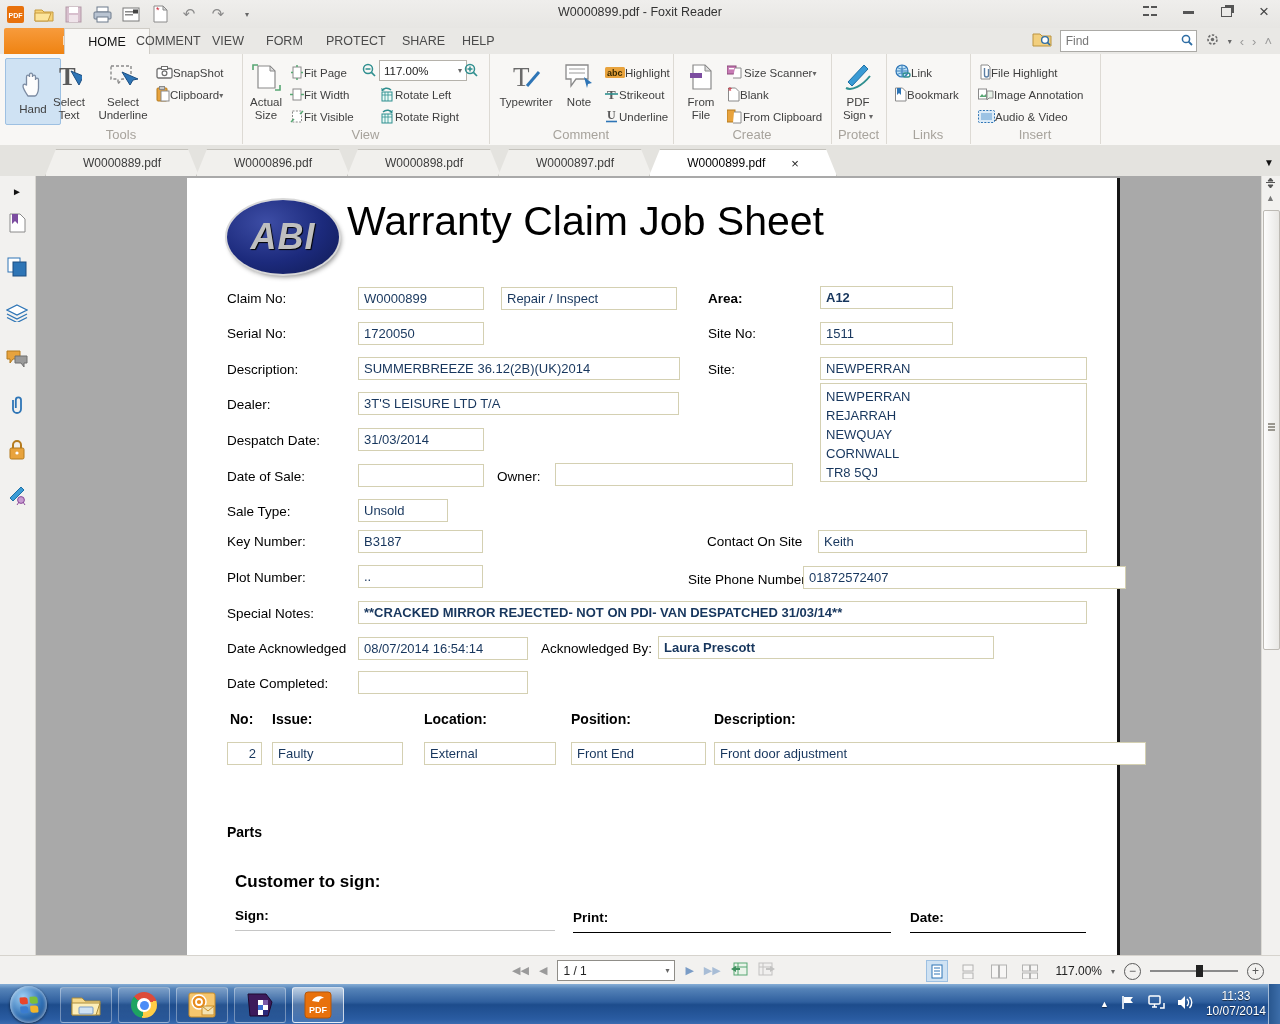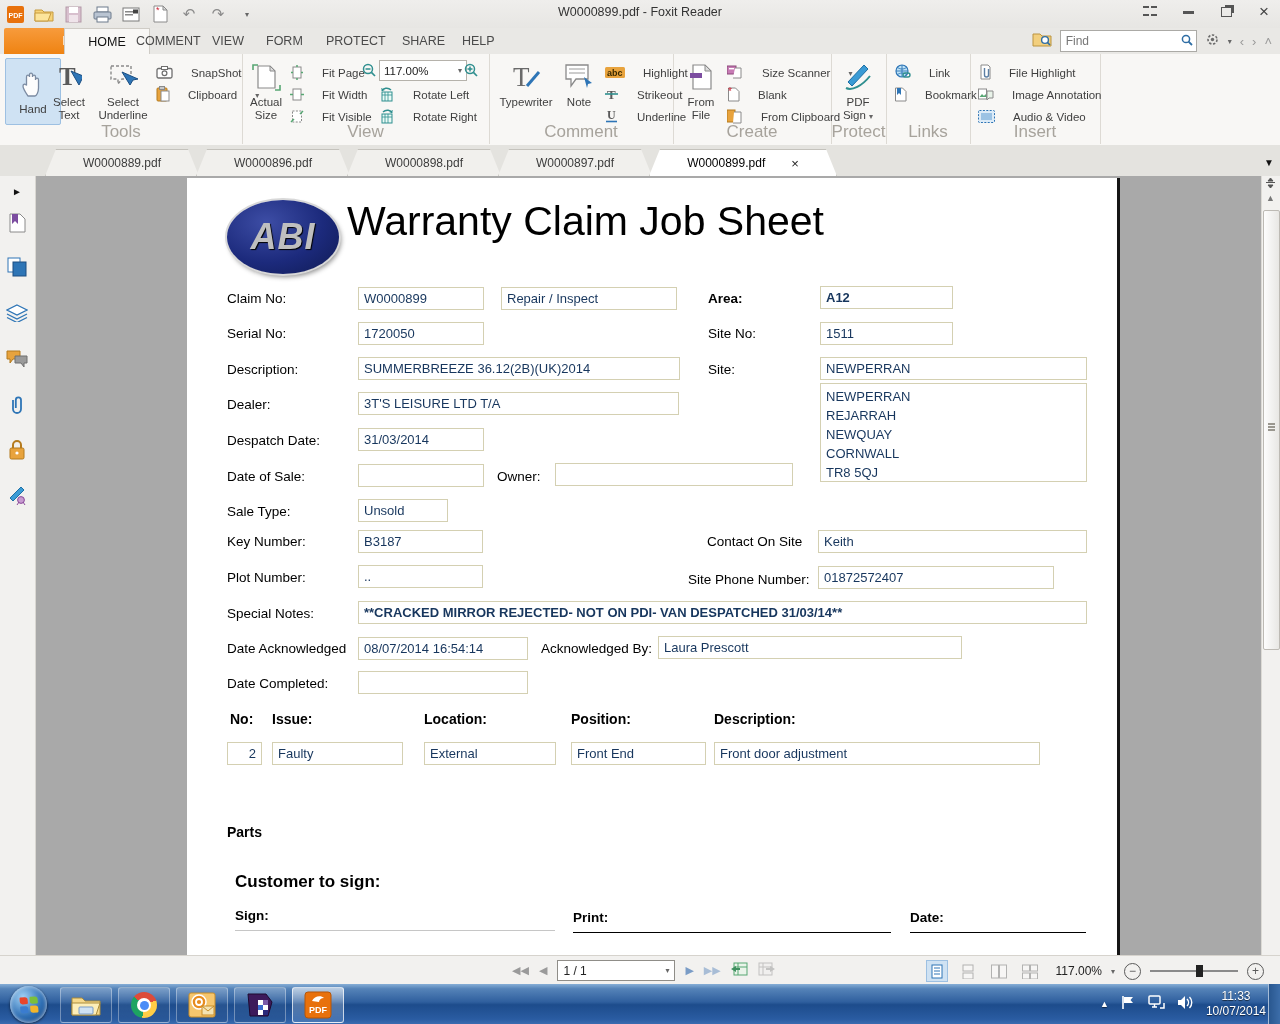--- a/index.html
+++ b/index.html
@@ -25,26 +25,26 @@
   .rtab.active{background:#f8f7f5;color:#111;border:1px solid #cfccc6;border-bottom:none;}
   #findwrap{position:absolute;right:8px;top:2px;display:flex;align-items:center;gap:8px;}
   #find-box{width:112px;height:20px;border:1px solid #abaaa6;background:#fff;font-size:12px;
     padding:0 18px 0 5px;color:#333;}
   #find-box::placeholder{color:#777;}
   .mini{color:#9a9a9a;font-size:13px;}
   
   #ribbon{position:absolute;left:0;top:54px;width:1280px;height:91px;background:#f8f7f5;
     border-bottom:1px solid #cfccc6;}
   .rgroup{position:absolute;top:0;height:90px;border-right:1px solid #dddad4;}
-  .glabel{position:absolute;bottom:2px;left:0;right:0;text-align:center;font-size:17px;color:#a7a39c;}
+  .glabel{position:absolute;bottom:2px;left:0;right:0;text-align:center;font-size:13px;color:#a7a39c;}
   .bigbtn{position:absolute;top:4px;display:flex;flex-direction:column;align-items:center;
     font-size:11.5px;color:#3f3f3f;text-align:center;line-height:13px;padding-top:2px;}
   .bigbtn .ic{height:34px;display:flex;align-items:center;justify-content:center;margin-bottom:2px;}
   .bigbtn.sel{background:#cfe2f3;border:1px solid #9dc0e2;border-radius:2px;padding:8px;}
-  .smbtn{position:absolute;display:flex;align-items:center;gap:18px;font-size:11.5px;color:#3f3f3f;height:20px;white-space:nowrap;}
+  .smbtn{position:absolute;display:flex;align-items:center;gap:0;font-size:11.5px;color:#3f3f3f;height:20px;white-space:nowrap;}
   .caret{font-size:8px;color:#666;}
   #zoomsel{width:78px;height:19px;border:1px solid #b5b2ab;background:#fff;font-size:11.5px;
     display:flex;align-items:center;justify-content:space-between;padding:0 4px;color:#222;}
   
   #doctabs{position:absolute;left:0;top:145px;width:1280px;height:31px;background:#e4e3df;}
   .dtab{position:absolute;bottom:0;height:26px;background:#f1f0ed;border:1px solid #c4c2bc;border-bottom:none;
     display:flex;align-items:center;justify-content:center;font-size:12px;color:#3c3c3c;
     clip-path:polygon(11px 0,calc(100% - 11px) 0,100% 100%,0 100%);}
   .dtab.active{background:#fff;color:#000;z-index:3;}
   .dtab .x{margin-left:26px;font-size:13px;color:#222;}
@@ -642,45 +642,45 @@
     <div class="fld" style="left:171px;top:321px;width:90px;">Unsold</div>
 
     <div class="lbl" style="left:40px;top:356px;">Key Number:</div>
     <div class="fld" style="left:171px;top:352px;width:125px;">B3187</div>
     <div class="lbl" style="left:520px;top:356px;">Contact On Site</div>
     <div class="fld" style="left:631px;top:352px;width:269px;">Keith</div>
 
     <div class="lbl" style="left:40px;top:392px;text-align:right;">Plot Number:</div>
     <div class="fld" style="left:171px;top:387px;width:125px;">..</div>
     <div class="lbl" style="left:501px;top:394px;">Site Phone Number:</div>
-    <div class="fld" style="left:631px;top:388px;width:236px;">01872572407</div>
+    <div class="fld" style="left:616px;top:388px;width:323px;">01872572407</div>
 
     <div class="lbl" style="left:40px;top:428px;">Special Notes:</div>
     <div class="fld" style="left:171px;top:423px;width:729px;font-weight:bold;">**CRACKED MIRROR REJECTED- NOT ON PDI- VAN DESPATCHED 31/03/14**</div>
 
     <div class="lbl" style="left:40px;top:463px;">Date Acknowledged</div>
     <div class="fld" style="left:171px;top:459px;width:170px;">08/07/2014 16:54:14</div>
     <div class="lbl" style="left:354px;top:463px;">Acknowledged By:</div>
-    <div class="fld" style="left:471px;top:458px;width:304px;">Laura Prescott</div>
+    <div class="fld" style="left:471px;top:458px;width:336px;font-weight:bold;">Laura Prescott</div>
 
     <div class="lbl" style="left:40px;top:498px;">Date Completed:</div>
     <div class="fld" style="left:171px;top:493px;width:170px;"></div>
 
     <div class="lbl b" style="left:43px;top:533px;font-size:14px;">No:</div>
     <div class="lbl b" style="left:85px;top:533px;font-size:14px;">Issue:</div>
     <div class="lbl b" style="left:237px;top:533px;font-size:14px;">Location:</div>
     <div class="lbl b" style="left:384px;top:533px;font-size:14px;">Position:</div>
     <div class="lbl b" style="left:527px;top:533px;font-size:14px;">Description:</div>
 
     <div>
       <div class="fld" style="left:40px;top:564px;width:35px;text-align:right;">2</div>
       <div class="fld" style="left:85px;top:564px;width:131px;">Faulty</div>
       <div class="fld" style="left:237px;top:564px;width:132px;">External</div>
       <div class="fld" style="left:384px;top:564px;width:135px;">Front End</div>
-      <div class="fld" style="left:527px;top:564px;width:326px;">Front door adjustment</div>
+      <div class="fld" style="left:527px;top:564px;width:432px;">Front door adjustment</div>
     </div>
 
     <div class="lbl b" style="left:40px;top:646px;font-size:14px;">Parts</div>
     <div class="lbl b" style="left:48px;top:694px;font-size:17px;">Customer to sign:</div>
 
     <div class="lbl b" style="left:48px;top:730px;">Sign:</div>
     <div class="hline" style="left:48px;top:752px;width:320px;border-color:#c6c6c6;"></div>
     <div class="lbl b" style="left:386px;top:732px;">Print:</div>
     <div class="hline" style="left:386px;top:754px;width:318px;"></div>
     <div class="lbl b" style="left:723px;top:732px;">Date:</div>

